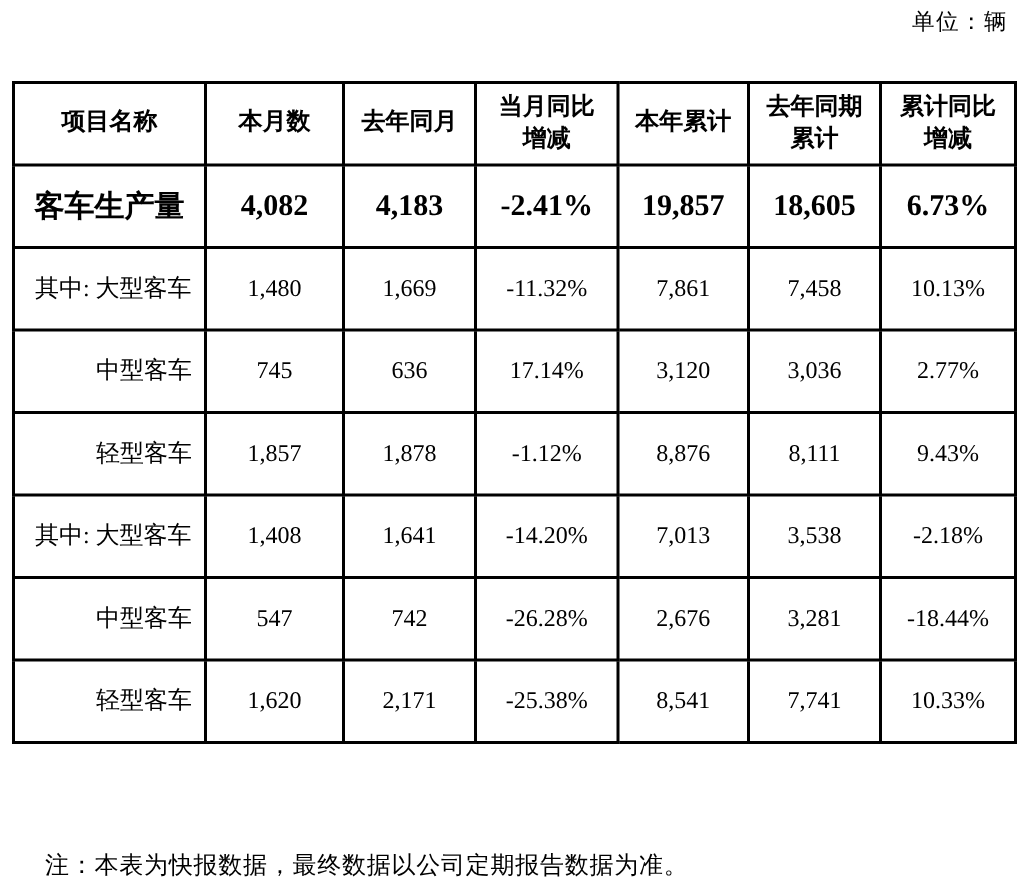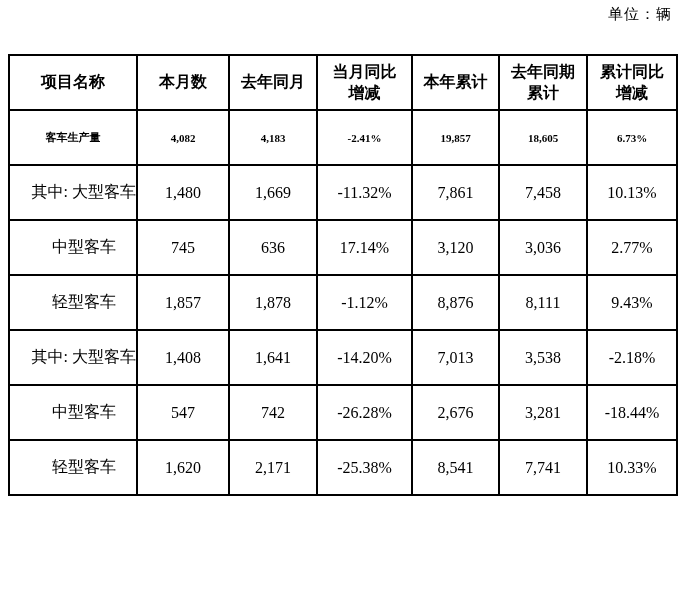--- a/index.html
+++ b/index.html
@@ -33,23 +33,23 @@
     font-size: 16px;
     text-align: center;
     vertical-align: middle;
     overflow: hidden;
   }
   .report-table th {
     font-weight: bold;
     white-space: pre-line;
     line-height: 1.3;
   }
-  tr.bold-row td { font-weight: bold; font-size: 11px; }
-  td.align-left  { text-align: right;  padding-left: 5px; }
-  td.align-right { padding-right: 8px; padding-left: 30px; }
+  tr.bold-row td { font-weight: bold; font-size: 20px; }
+  td.align-left  { text-align: center;  padding-left: 5px; }
+  td.align-right { text-align: right; padding-right: 8px; padding-left: 30px; }
 
   .footnote {
     position: absolute;
     left: 30px; top: 567px;
     font-size: 16px;
     letter-spacing: 0.5px;
   }
 </style>
 </head>
 <body>
@@ -142,14 +142,15 @@
         <td>1,620</td>
         <td>2,171</td>
         <td>-25.38%</td>
         <td>8,541</td>
         <td>7,741</td>
         <td>10.33%</td>
       </tr>
     </tbody>
   </table>
 
+  <div class="footnote">注：本表为快报数据，最终数据以公司定期报告数据为准。</div>
 
 </div>
 
 </body></html>

